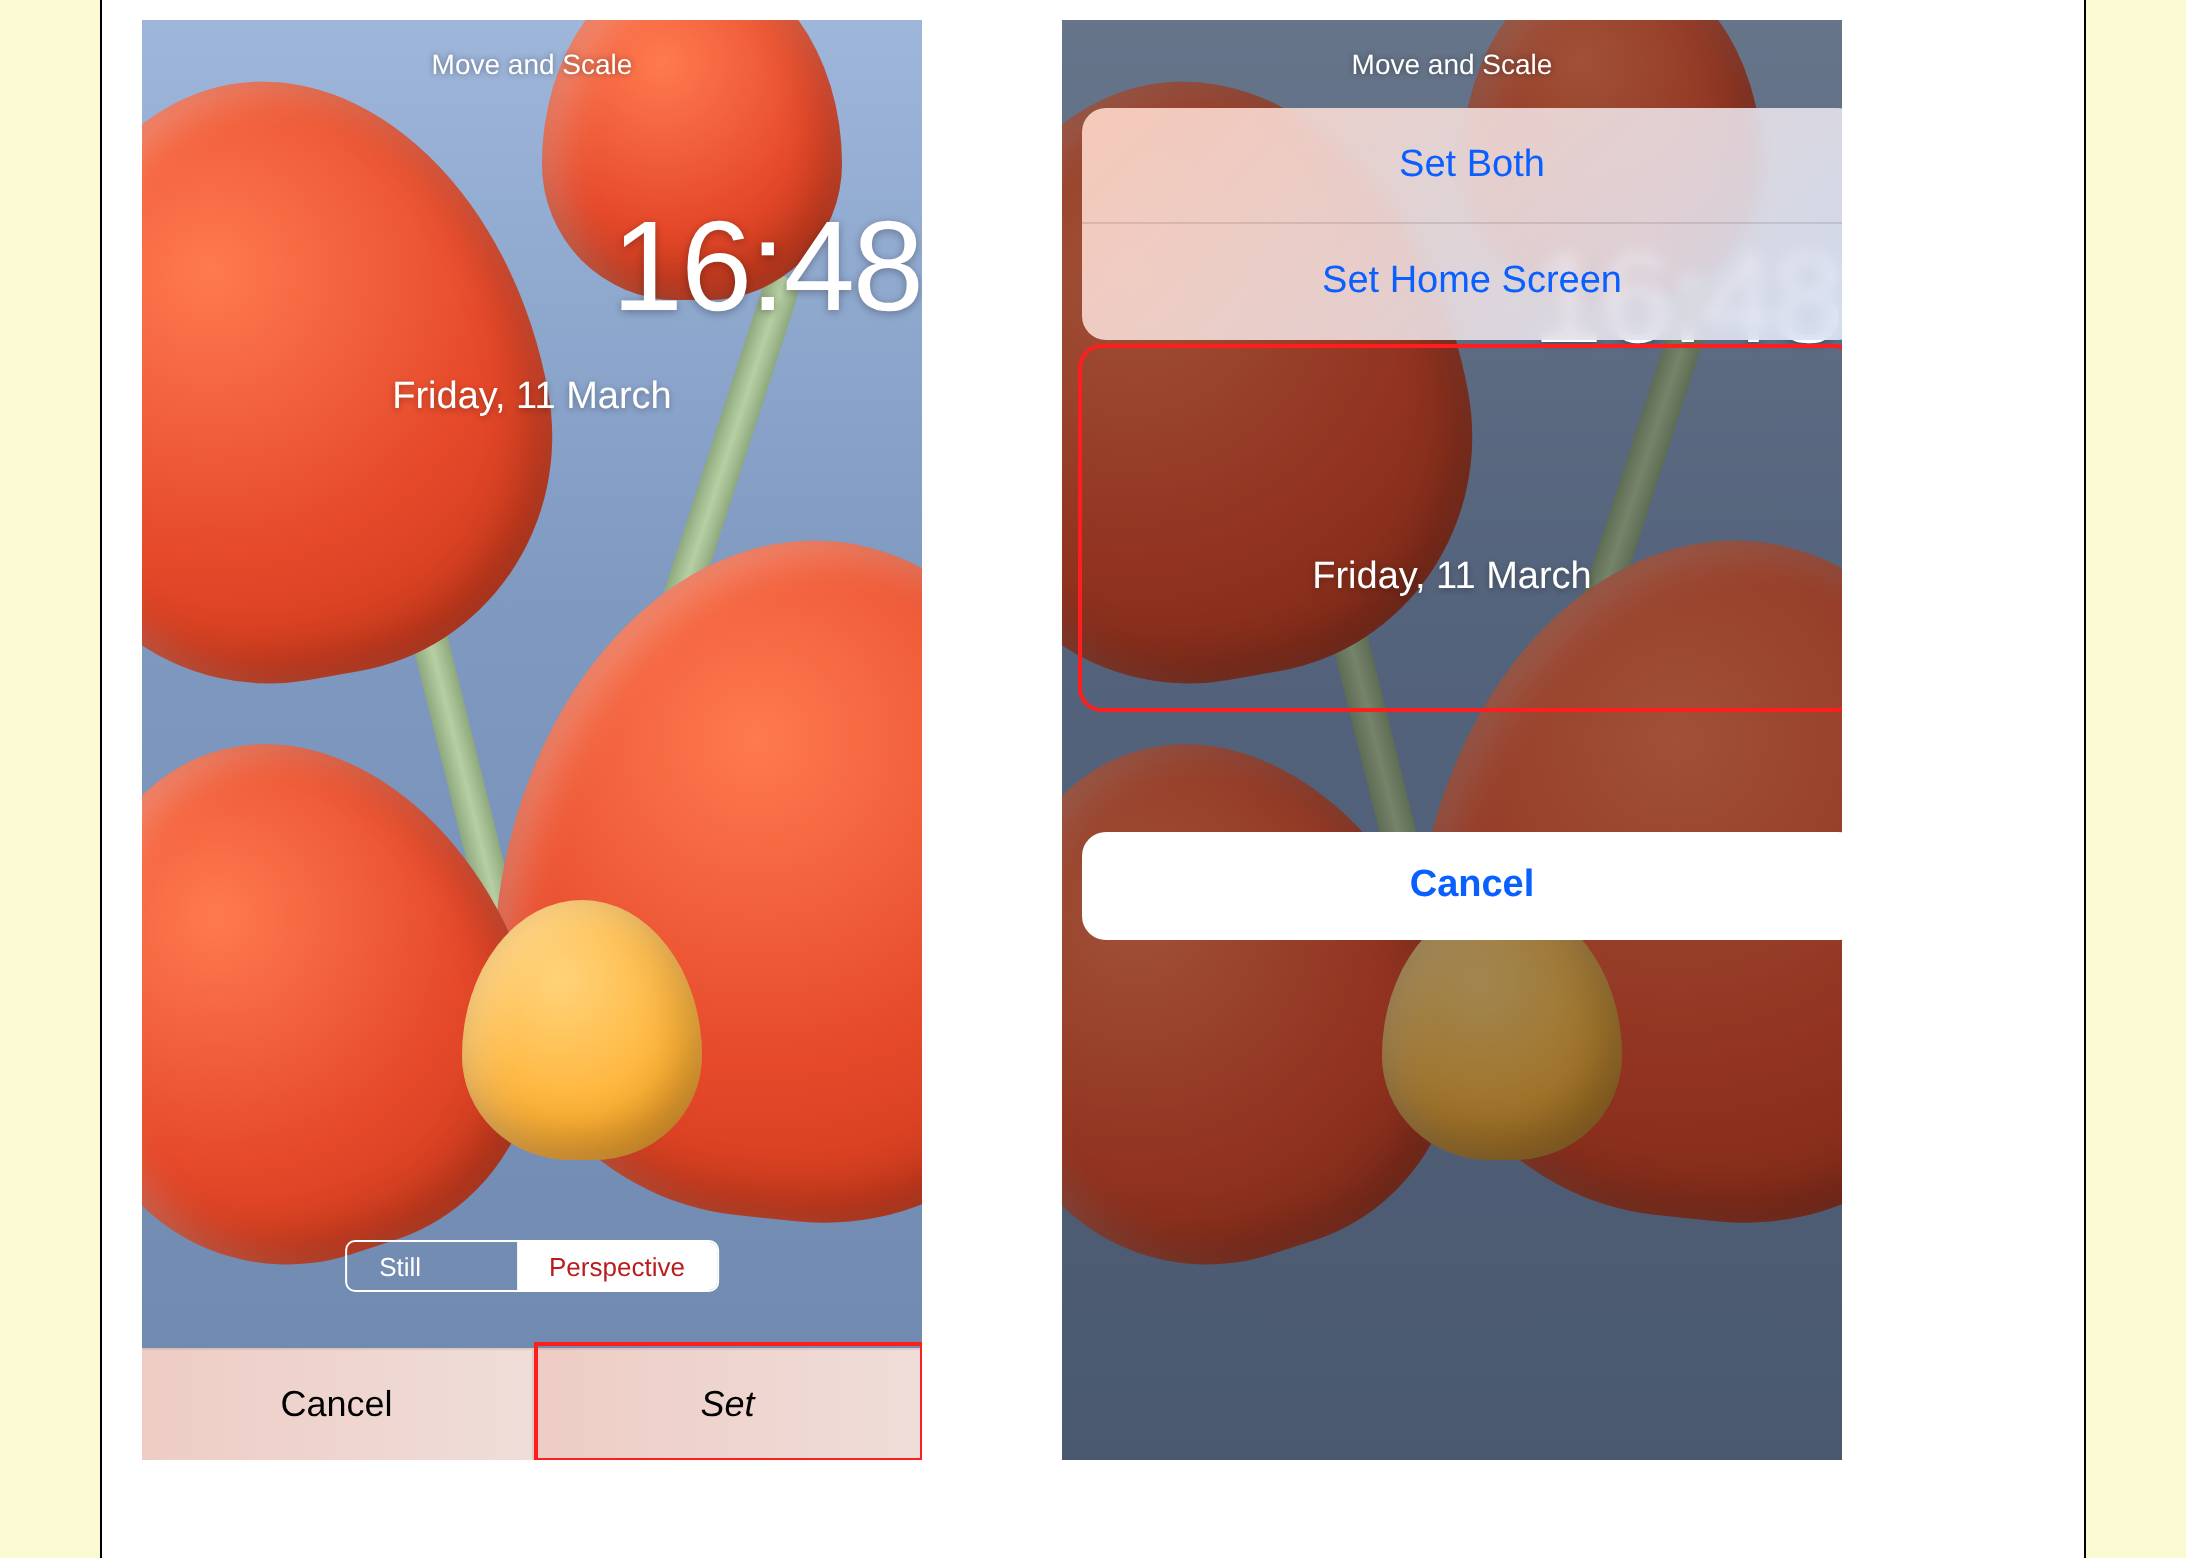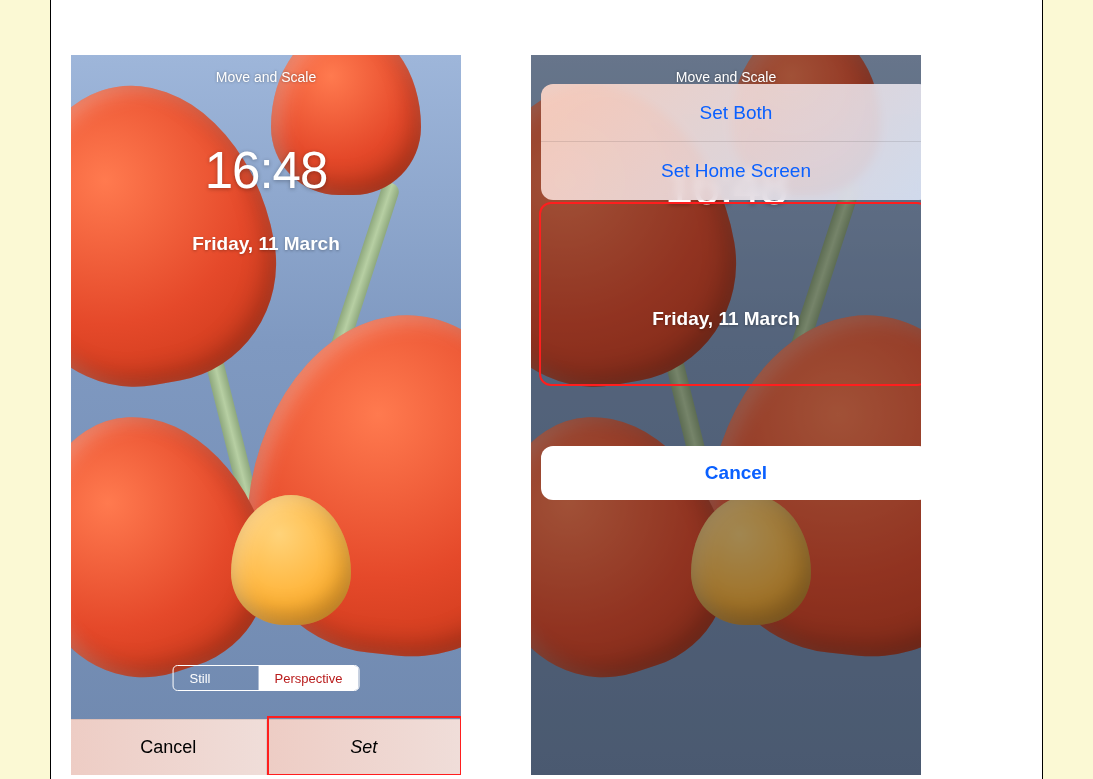--- a/index.html
+++ b/index.html
@@ -22,21 +22,20 @@
     display: flex;
     gap: 70px;
     padding: 10px 20px 20px 20px;
   }
   .phone {
     position: relative;
     width: 390px;
     height: 720px;
     overflow: hidden;
     background: linear-gradient(180deg, #9eb6da 0%, #7f99c1 40%, #6f88ae 100%);
-    margin-top: 45px;
   }
   
   .wp-sky { position:absolute; inset:0; }
   .petal {
     position: absolute;
     background: radial-gradient(circle at 40% 30%, #ff7a4f 0%, #e5492a 55%, #c33315 100%);
     border-radius: 50% 50% 45% 45% / 60% 60% 40% 40%;
     box-shadow: inset -6px -10px 24px rgba(0,0,0,.25), inset 8px 6px 20px rgba(255,255,255,.3);
   }
   .petal.a { width:260px; height:300px; left:-60px; top:30px; transform:rotate(-10deg); }
@@ -54,27 +53,27 @@
   .dim-overlay {
     position:absolute; inset:0; background:rgba(20,20,20,.40); pointer-events:none;
   }
 
   .header-title {
     position:absolute; top:14px; left:0; right:0; text-align:center;
     color:#fff; font-size:14px; font-weight:400;
     text-shadow:0 0 3px rgba(0,0,0,.4);
   }
   .big-time {
-    position:absolute; top:86px; left:0; right:0; text-align:center;
-    color:#fff; font-size:51px; font-weight:200; letter-spacing:-1px;
+    position:absolute; top:86px; left:0; right:0; text-align:right;
+    color:#fff; font-size:64px; font-weight:200; letter-spacing:-1px;
     text-shadow:0 1px 4px rgba(0,0,0,.3);
   }
   .date-line {
     position:absolute; top:178px; left:0; right:0; text-align:center;
-    color:#fff; font-size:19px; font-weight:700;
+    color:#fff; font-size:19px; font-weight:400;
     text-shadow:0 1px 3px rgba(0,0,0,.3);
   }
 
   
   .seg-wrap {
     position:absolute; left:50%; transform:translateX(-50%);
     bottom:84px; display:flex; border:1px solid #fff; border-radius:5px;
     overflow:hidden; height:26px; font-size:13px;gap:32px;
   }
   .seg {

